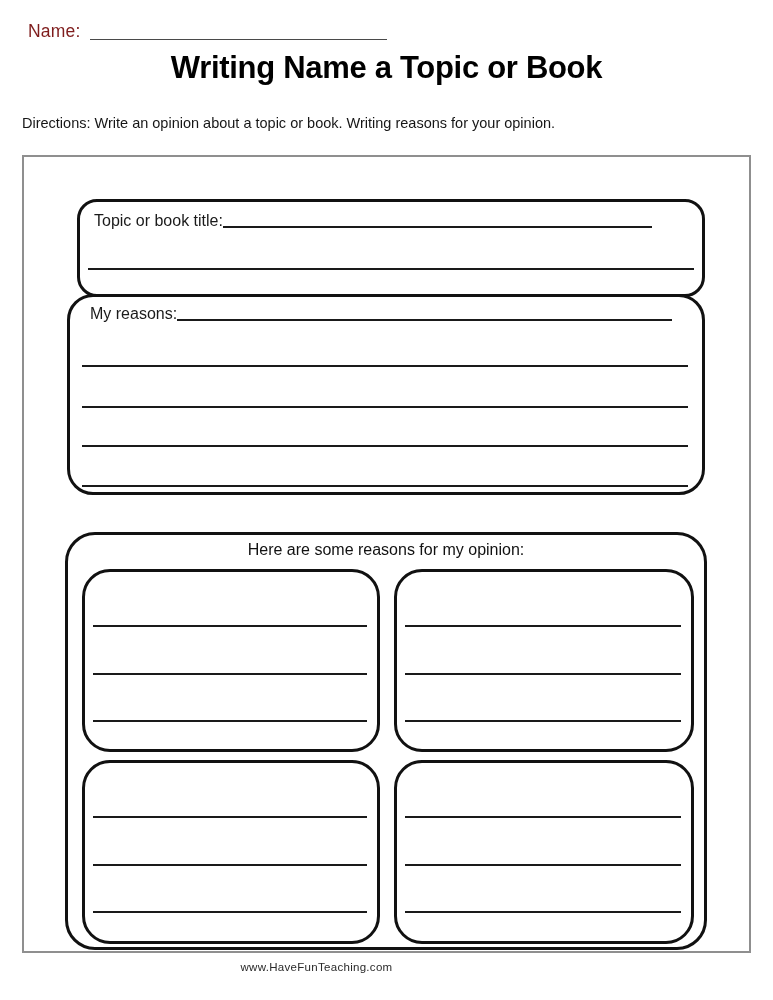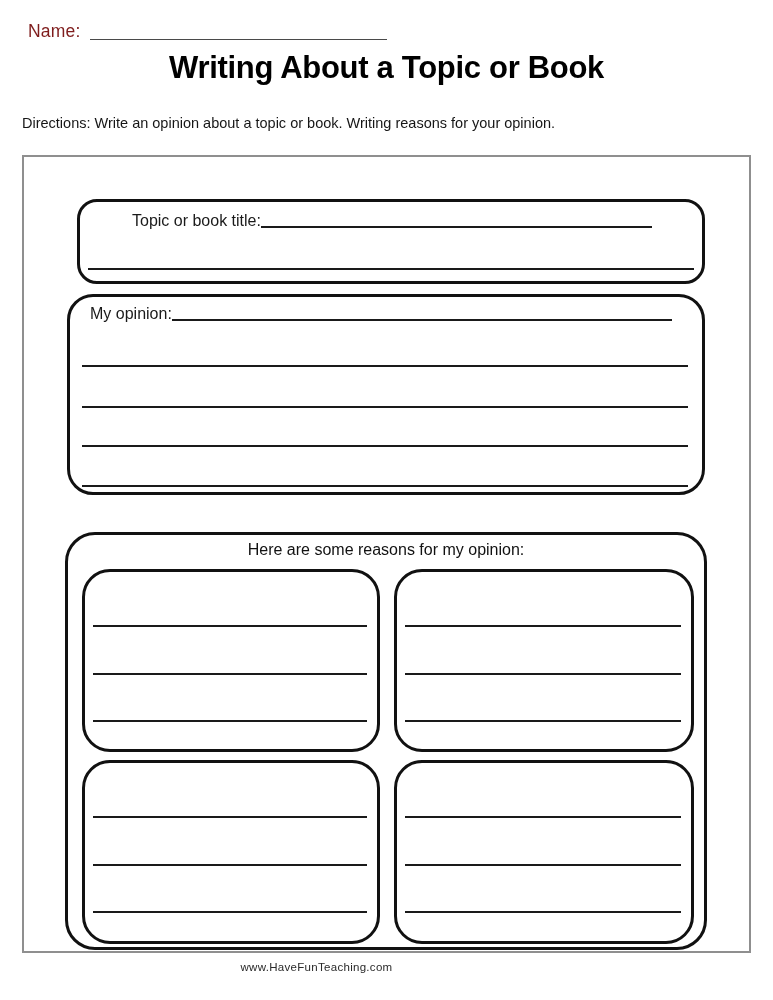--- a/index.html
+++ b/index.html
@@ -56,21 +56,21 @@
     background: #ffffff;
   }
 
   .rbox {
     position: absolute;
     border: 3px solid #111111;
     background: #ffffff;
   }
 
   
-  .topic-box { left: 53px; top: 42px; width: 628px; height: 85px; border-radius: 20px; padding-left: 38px; }
+  .topic-box { left: 53px; top: 42px; width: 628px; height: 98px; border-radius: 20px; }
   .label-row {
     display: flex;
     align-items: flex-end;
     padding: 10px 14px 0 14px;
   }
   .label-row .lbl {
     font-size: 16px;
     white-space: nowrap;
     line-height: 1.15;
   }
@@ -130,37 +130,37 @@
   }
 </style>
 </head>
 <body>
 
 <div class="page">
 
   <span class="name-label">Name:</span>
   <div class="name-line"></div>
 
-  <h1 class="page-title">Writing About a Topic or Book</h1>
+  <h1 class="page-title">Writing Name a Topic or Book</h1>
 
   <p class="directions"><b>Directions:</b> <span>Write an opinion about a topic or book.  Writing reasons for your opinion.</span></p>
 
   <div class="frame">
 
     <div class="rbox topic-box">
       <div class="label-row">
         <span class="lbl">Topic or book title:</span>
         <span class="fill-line"></span>
       </div>
       <div class="hline topic-bottom-line"></div>
     </div>
 
     <div class="rbox opinion-box">
       <div class="label-row">
-        <span class="lbl">My opinion:</span>
+        <span class="lbl">My reasons:</span>
         <span class="fill-line"></span>
       </div>
       <div class="hline op-line-1"></div>
       <div class="hline op-line-2"></div>
       <div class="hline op-line-3"></div>
       <div class="hline op-line-4"></div>
     </div>
 
     <div class="rbox reasons-box">
       <div class="reasons-title">Here are some reasons for my opinion:</div>

